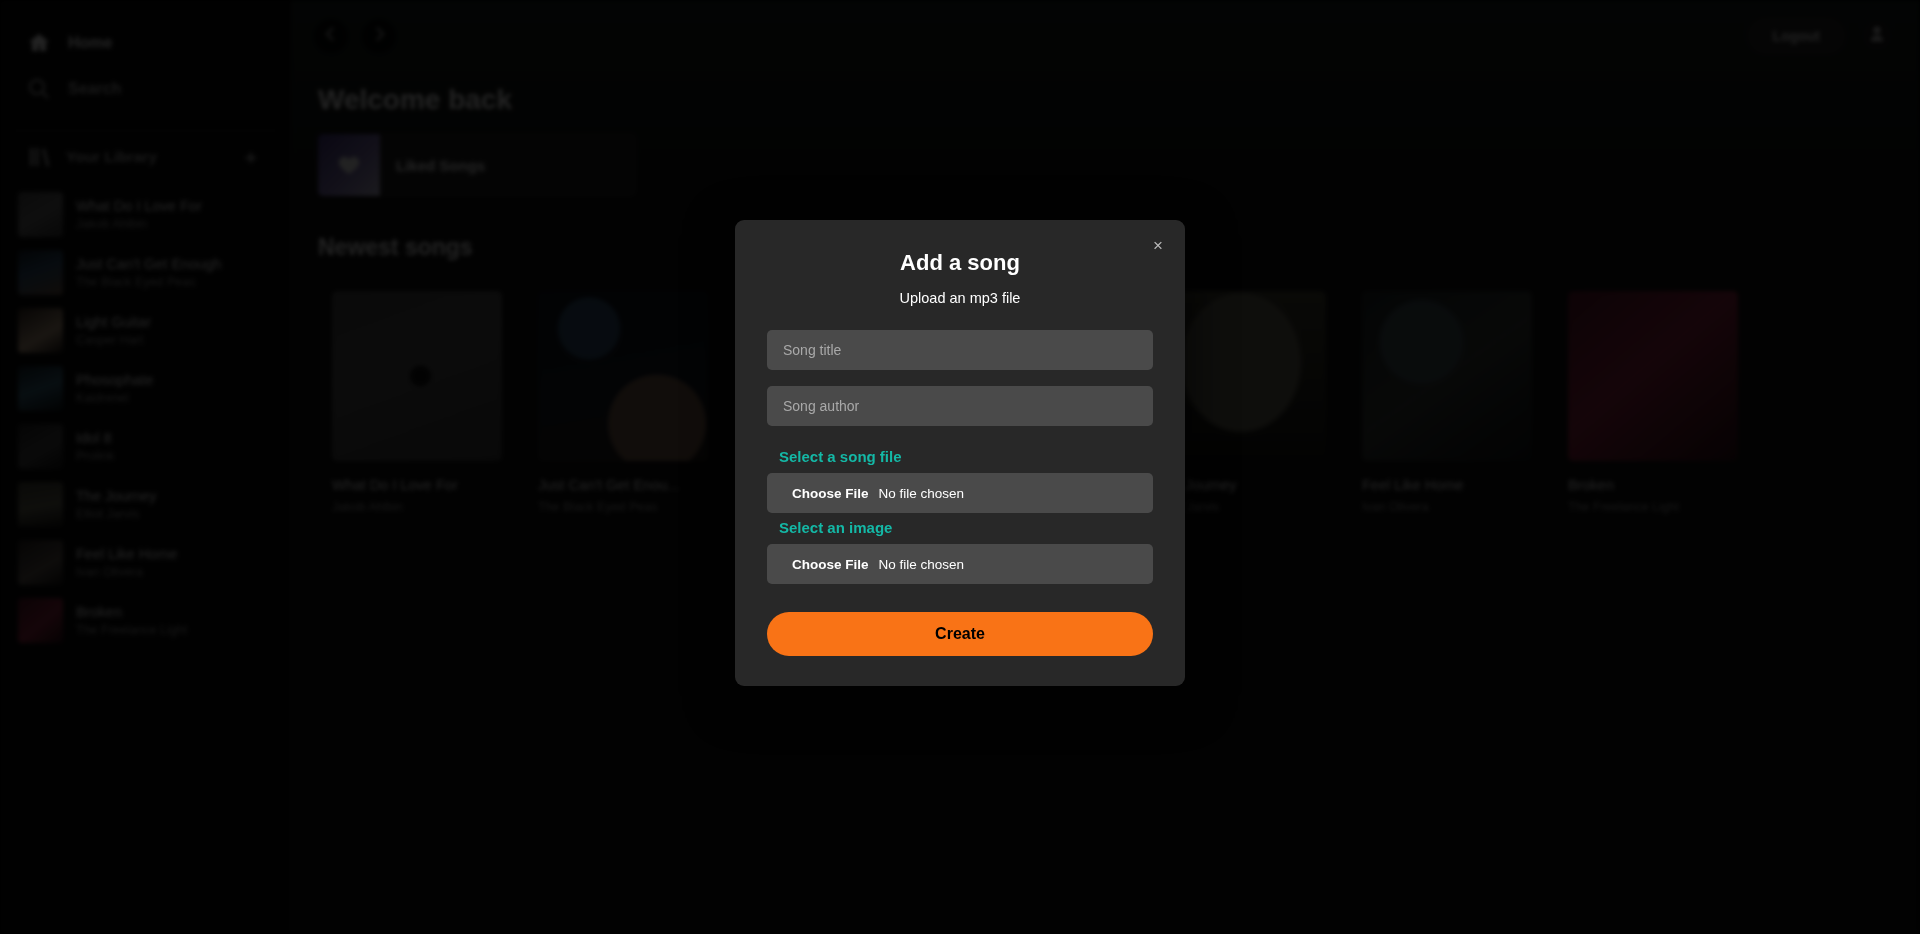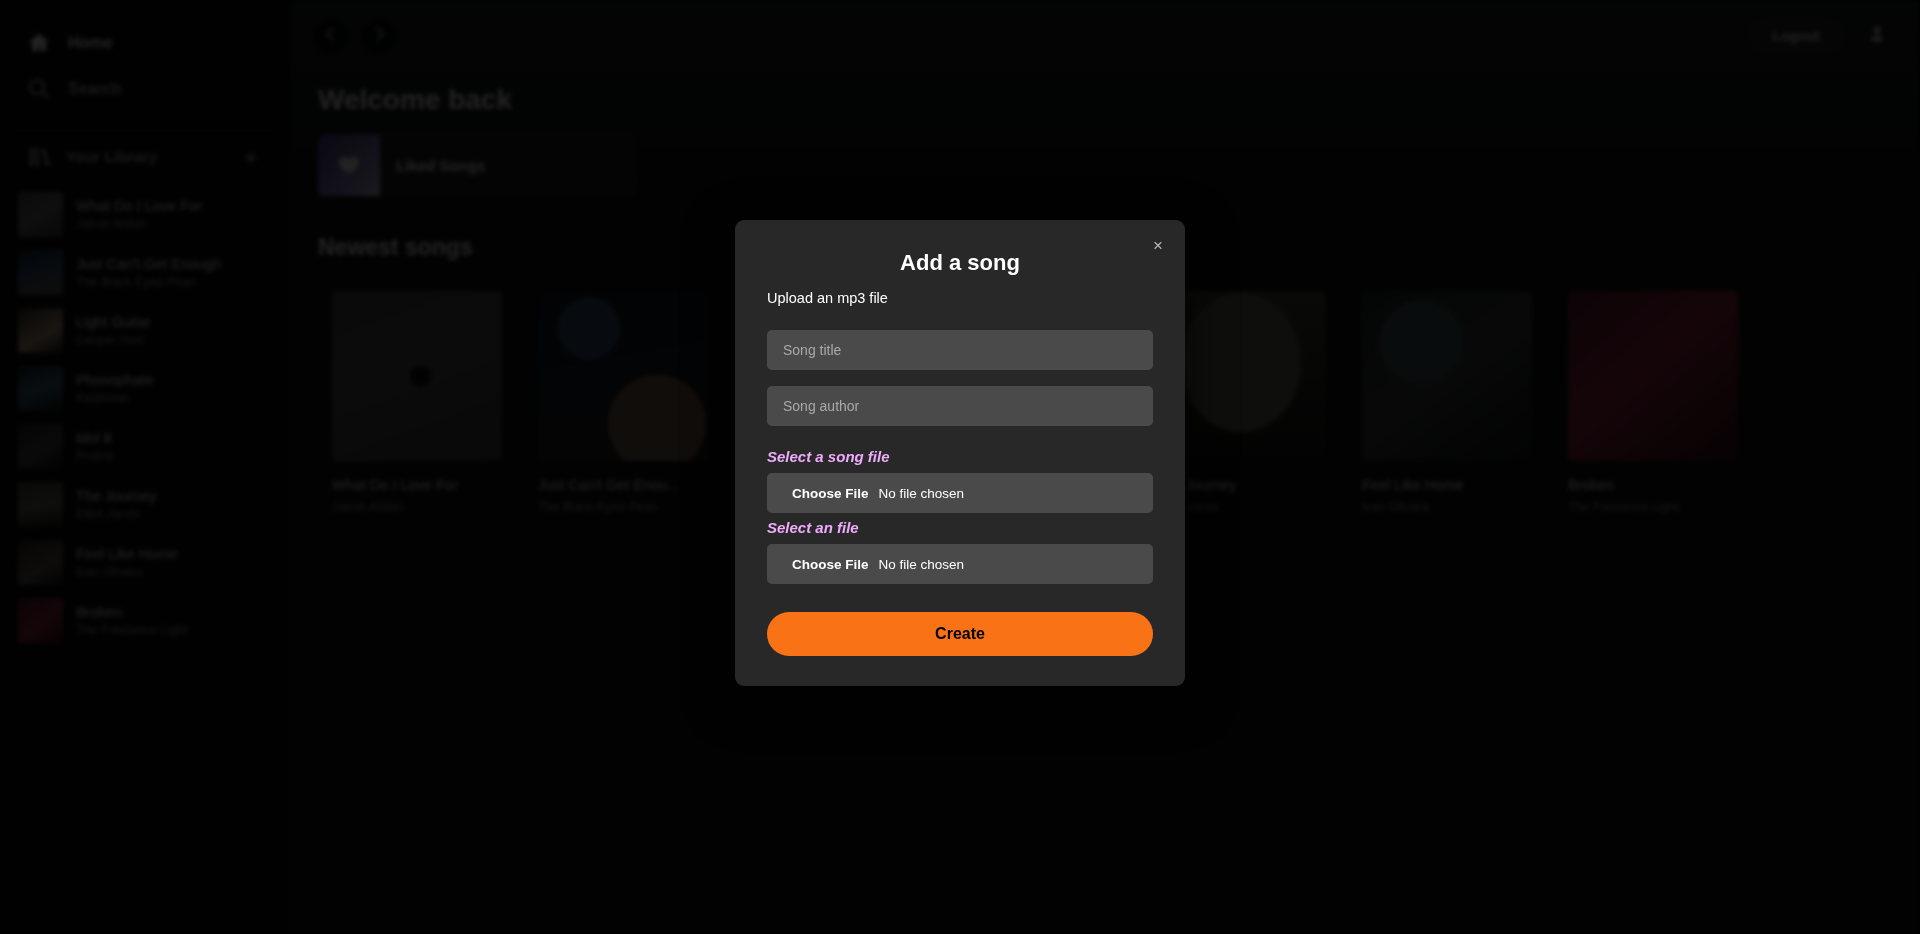--- a/index.html
+++ b/index.html
@@ -186,36 +186,35 @@
     width: 22px; height: 22px;
     display: flex; align-items: center; justify-content: center;
     color: #b8b8b8; font-size: 17px; line-height: 1;
   }
   #modal-title {
     color: #fff; font-size: 22px; font-weight: bold;
     text-align: center; margin: 4px 0 14px 0;
   }
   #modal-subtitle {
     color: #fff; font-size: 14.5px; font-weight: normal;
-    text-align: left; margin-bottom: 24px;
+    text-align: center; margin-bottom: 24px;
   }
   .field {
     width: 100%; height: 40px;
     background: #4a4a4a; border: none; border-radius: 5px;
     color: #fff; font-size: 14px;
     font-family: "Liberation Sans", sans-serif;
     padding: 0 16px; margin-bottom: 16px;
     outline: none;
   }
   .field::placeholder { color: #a9a9a9; }
   #song-title-input { caret-color: #fff; }
   .field-label {
-    color: #f0abfc; font-size: 15px; font-weight: bold;
-    margin: 6px 0 8px 0;
-    font-style: italic;
+    color: #14b8a6; font-size: 15px; font-weight: bold;
+    margin: 6px 0 8px 12px;
   }
   .file-field {
     width: 100%; height: 40px;
     background: #4a4a4a; border-radius: 5px;
     display: flex; align-items: center;
     padding: 0 25px; gap: 10px;
     margin-bottom: 6px;
   }
   .file-btn { color: #fff; font-size: 13.5px; font-weight: bold; }
   .file-status { color: #fff; font-size: 13.5px; }
@@ -421,20 +420,20 @@
   <input class="field" id="song-title-input" type="text" placeholder="Song title" style="">
 
   <input class="field" id="song-author-input" type="text" placeholder="Song author" style="">
 
   <div class="field-label">Select a song file</div>
   <div class="file-field">
     <span class="file-btn">Choose File</span>
     <span class="file-status">No file chosen</span>
   </div>
 
-  <div class="field-label">Select an file</div>
+  <div class="field-label">Select an image</div>
   <div class="file-field">
     <span class="file-btn">Choose File</span>
     <span class="file-status">No file chosen</span>
   </div>
 
   <button id="create-btn">Create</button>
 </div>
 
 </body></html>

